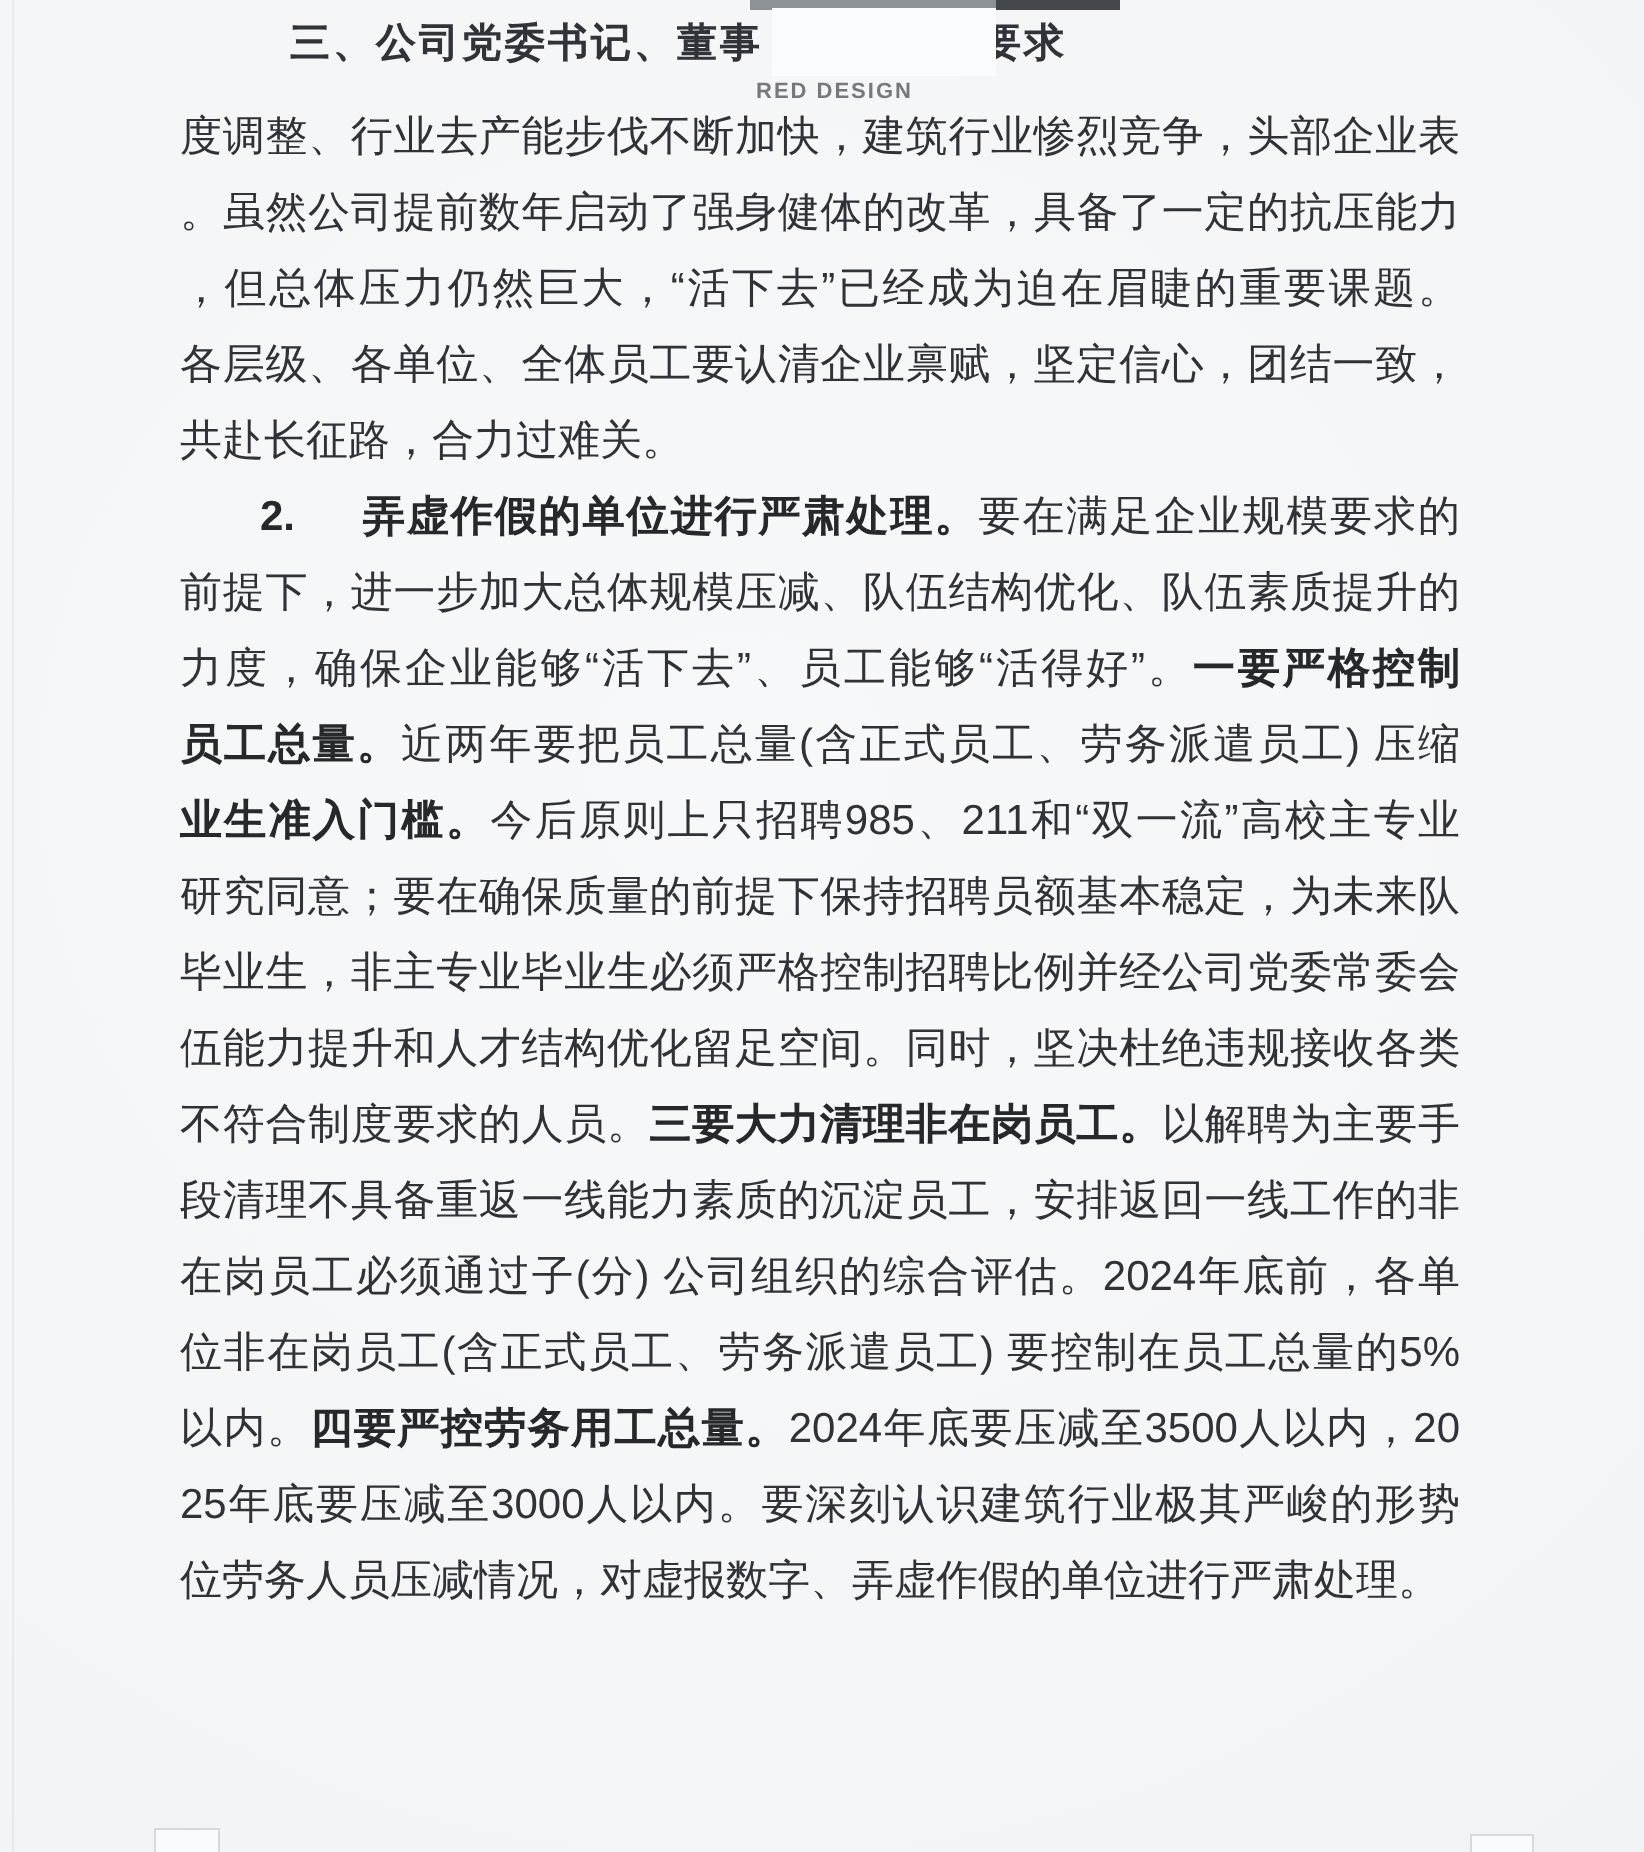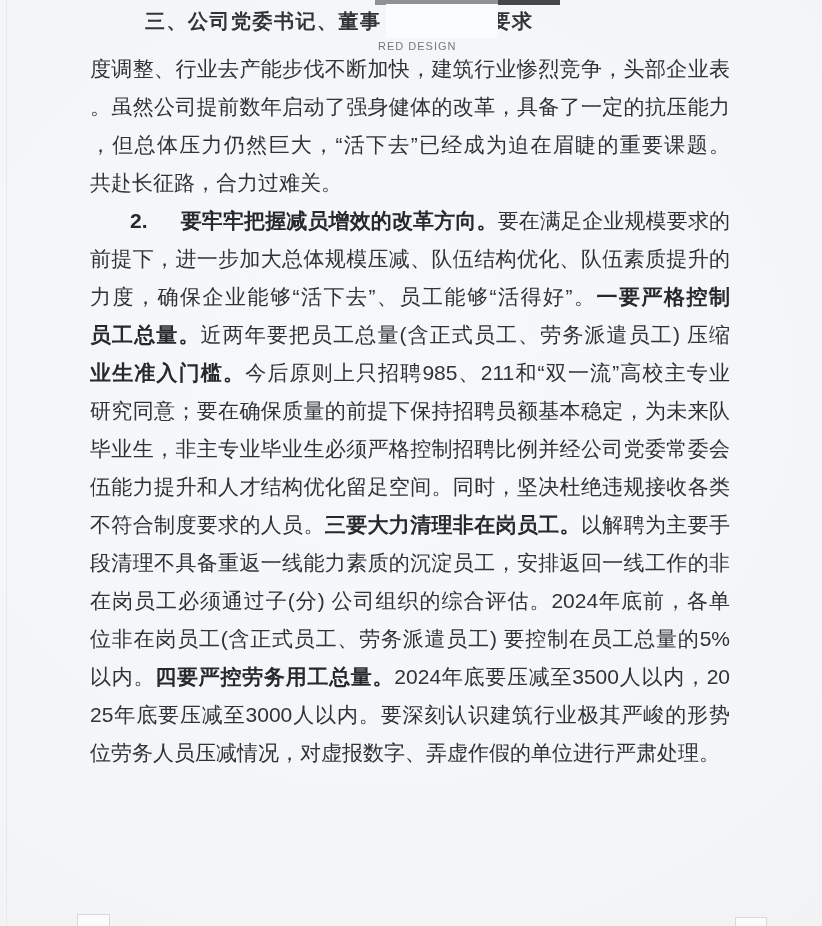--- a/index.html
+++ b/index.html
@@ -10,21 +10,21 @@
     background:radial-gradient(120% 100% at 45% 42%, #f6f8f9 0%, #f3f5f6 55%, #edeff1 100%);
     font-family:"Liberation Sans","DejaVu Sans",sans-serif;
     color:#2f3237;
   }
   .edge-line{position:absolute;left:6px;top:0;bottom:0;width:1px;background:rgba(110,120,130,0.08);}
 
   .topbar-gray{position:absolute;left:375px;top:0;width:123px;height:5px;background:#8d9296;}
   .topbar-dark{position:absolute;left:498px;top:0;width:62px;height:5px;background:#43474b;}
   .watermark{
     position:absolute;left:378px;top:8px;
-    font-size:11px;font-weight:400;letter-spacing:1px;color:#75797e;margin-top:32px;
+    font-size:11px;font-weight:700;letter-spacing:1px;color:#75797e;margin-top:32px;
   }
 
   .title{
     position:absolute;left:145px;top:4px;
     font-size:20px;font-weight:700;color:#303338;
     letter-spacing:1.5px;white-space:nowrap;line-height:30px;
   }
   .title .mask{
     display:inline-block;width:112px;height:34px;
     vertical-align:-10px;background:#fbfcfd;
@@ -58,22 +58,23 @@
   <div class="watermark">RED DESIGN</div>
 
   <div class="title">
     <span>三、公司党委书记、董事</span><span class="mask"></span><span>要求</span>
   </div>
 
   <div class="doc-body">
       <div class="line justify"><span>度调整、行业去产能步伐不断加快，建筑行业惨烈竞争，头部企业表</span></div>
       <div class="line justify"><span>。虽然公司提前数年启动了强身健体的改革，具备了一定的抗压能力</span></div>
       <div class="line justify"><span>，但总体压力仍然巨大，“活下去”已经成为迫在眉睫的重要课题。</span></div>
+      <div class="line justify"><span>各层级、各单位、全体员工要认清企业禀赋，坚定信心，团结一致，</span></div>
       <div class="line"><span>共赴长征路，合力过难关。</span></div>
-      <div class="line justify indent"><span class="bold">2.</span><span class="gap"></span><span class="bold">要牢牢把握减员增效的改革方向。</span><span>要在满足企业规模要求的</span></div>
+      <div class="line justify indent"><span class="bold">2.</span><span class="gap"></span><span class="bold">弄虚作假的单位进行严肃处理。</span><span>要在满足企业规模要求的</span></div>
       <div class="line justify"><span>前提下，进一步加大总体规模压减、队伍结构优化、队伍素质提升的</span></div>
       <div class="line justify"><span>力度，确保企业能够“活下去”、员工能够“活得好”。</span><span class="bold">一要严格控制</span></div>
       <div class="line justify"><span class="bold">员工总量。</span><span>近两年要把员工总量(含正式员工、劳务派遣员工) 压缩</span></div>
       <div class="line justify"><span class="bold">业生准入门槛。</span><span>今后原则上只招聘985、211和“双一流”高校主专业</span></div>
       <div class="line justify"><span>研究同意；要在确保质量的前提下保持招聘员额基本稳定，为未来队</span></div>
       <div class="line justify"><span>毕业生，非主专业毕业生必须严格控制招聘比例并经公司党委常委会</span></div>
       <div class="line justify"><span>伍能力提升和人才结构优化留足空间。同时，坚决杜绝违规接收各类</span></div>
       <div class="line justify"><span>不符合制度要求的人员。</span><span class="bold">三要大力清理非在岗员工。</span><span>以解聘为主要手</span></div>
       <div class="line justify"><span>段清理不具备重返一线能力素质的沉淀员工，安排返回一线工作的非</span></div>
       <div class="line justify"><span>在岗员工必须通过子(分) 公司组织的综合评估。2024年底前，各单</span></div>

